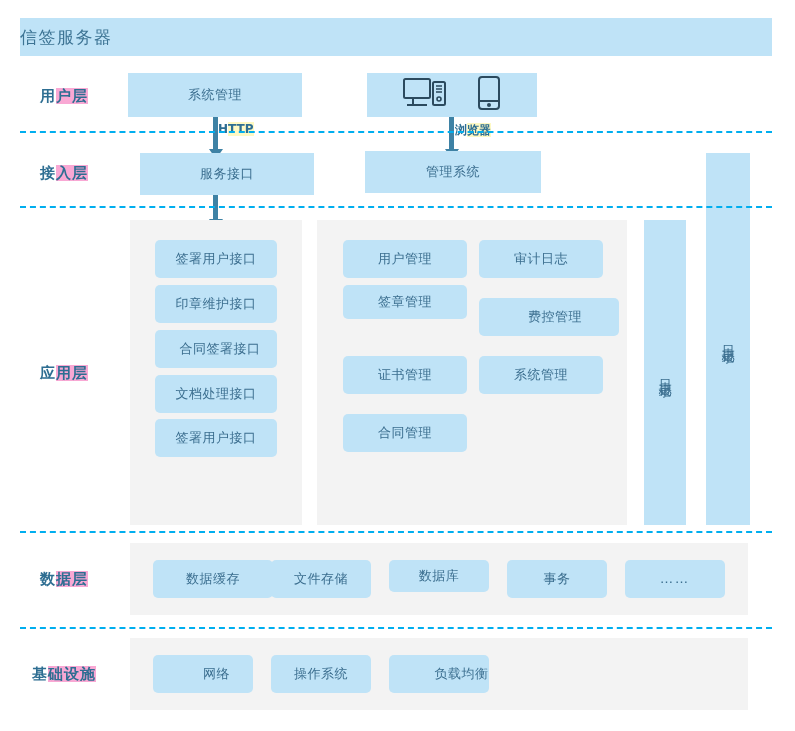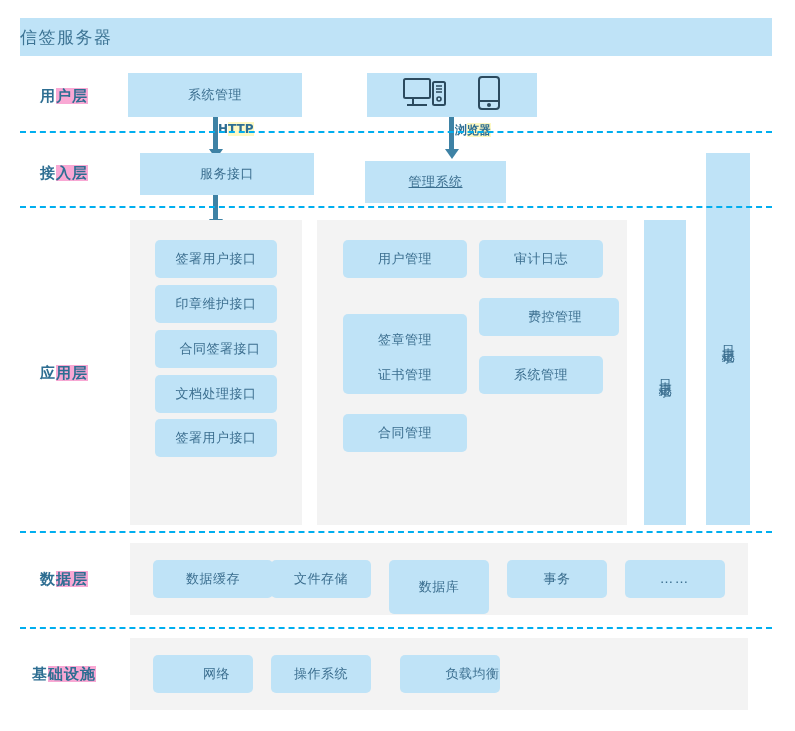--- a/index.html
+++ b/index.html
@@ -188,21 +188,21 @@
 
   <div class="edge-label" style="left:218px; top:122px;"><span>H</span><span class="hl">TTP</span></div>
 
   <div class="edge-label" style="left:455px; top:122px;"><span>浏</span><span class="hl">览器</span></div>
 
   <div class="divider" style="top:131px;"></div>
 
   <div class="node" style="left:128px; top:153px; width:174px; height:42px;margin-left:12px;">
     <span>服务接口</span>
   </div>
-  <div class="node" style="left:365px; top:161px; width:141px; height:42px;text-decoration:underline;">
+  <div class="node" style="left:365px; top:151px; width:176px; height:42px;">
     <span>管理系统</span>
   </div>
 
   <div class="node vertical" style="left:706px; top:153px; width:44px; height:372px;">
     <span>日志记录</span>
   </div>
 
   <div class="arrow" style="left:213px; top:195px; height:25px;"></div>
 
   <div class="divider" style="top:206px;"></div>
@@ -227,21 +227,21 @@
 
   <div class="panel" style="left:317px; top:220px; width:310px; height:305px;"></div>
 
   <div class="node rounded" style="left:343px; top:240px; width:124px; height:38px;">
       <span>用户管理</span>
     </div>
   <div class="node rounded" style="left:479px; top:240px; width:124px; height:38px;">
       <span>审计日志</span>
     </div>
 
-  <div class="node rounded" style="left:343px; top:314px; width:124px; height:52px;">
+  <div class="node rounded" style="left:343px; top:285px; width:124px; height:34px;">
       <span>签章管理</span>
     </div>
   <div class="node rounded" style="left:479px; top:298px; width:140px; height:38px;padding-left:12px;">
       <span>费控管理</span>
     </div>
 
   <div class="node rounded" style="left:343px; top:356px; width:124px; height:38px;">
       <span>证书管理</span>
     </div>
   <div class="node rounded" style="left:479px; top:356px; width:124px; height:38px;">
@@ -259,37 +259,37 @@
   <div class="divider" style="top:531px;"></div>
 
   <div class="panel" style="left:130px; top:543px; width:618px; height:72px;"></div>
 
   <div class="node rounded" style="left:153px; top:560px; width:120px; height:38px;">
       <span>数据缓存</span>
     </div>
   <div class="node rounded" style="left:271px; top:560px; width:100px; height:38px;">
       <span>文件存储</span>
     </div>
-  <div class="node rounded" style="left:389px; top:560px; width:100px; height:54px;">
+  <div class="node rounded" style="left:389px; top:560px; width:100px; height:32px;">
       <span>数据库</span>
     </div>
   <div class="node rounded" style="left:507px; top:560px; width:100px; height:38px;">
       <span>事务</span>
     </div>
   <div class="node rounded ellipsis-node" style="left:625px; top:560px; width:100px; height:38px;">
       <span>……</span>
     </div>
 
   <div class="divider" style="top:627px;"></div>
 
   <div class="panel" style="left:130px; top:638px; width:618px; height:72px;"></div>
 
   <div class="node rounded" style="left:153px; top:655px; width:100px; height:38px;padding-left:27px;">
       <span>网络</span>
     </div>
   <div class="node rounded" style="left:271px; top:655px; width:100px; height:38px;">
       <span>操作系统</span>
     </div>
-  <div class="node rounded" style="left:400px; top:655px; width:100px; height:38px;padding-left:45px;">
+  <div class="node rounded" style="left:389px; top:655px; width:100px; height:38px;padding-left:45px;">
       <span>负载均衡</span>
     </div>
 
 </div>
 
 </body></html>

